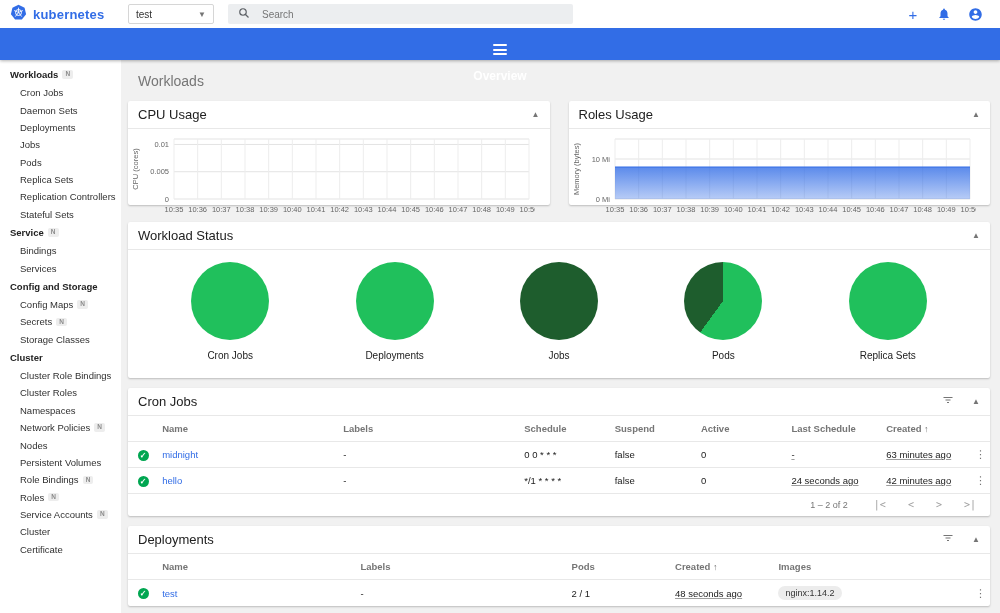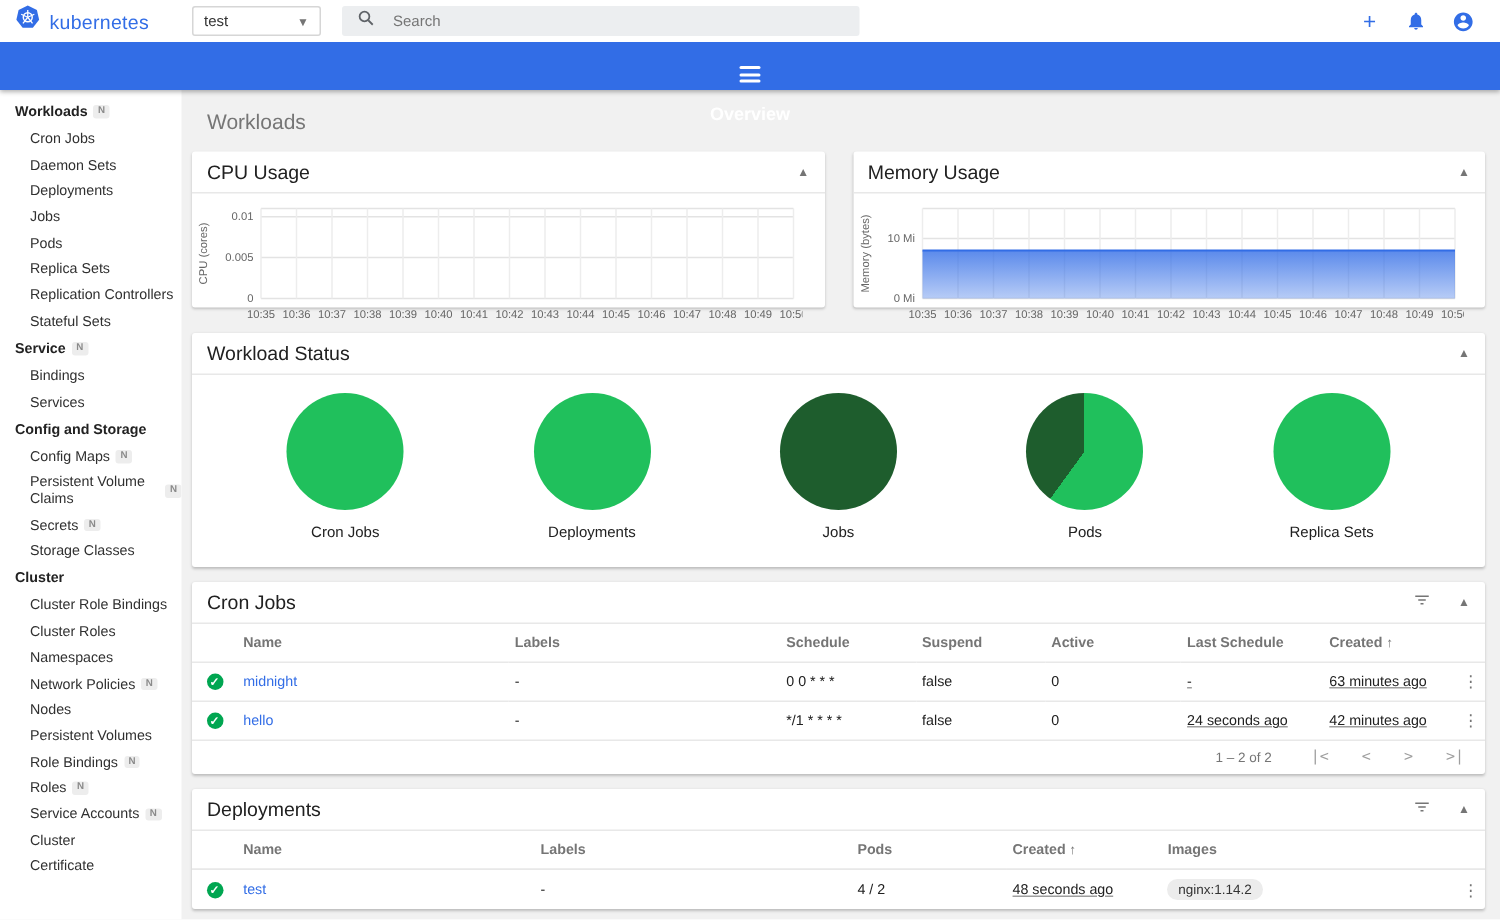--- a/index.html
+++ b/index.html
@@ -2,21 +2,21 @@
 <html><head>
 <meta charset="utf-8">
 <style>
   * { margin:0; padding:0; box-sizing:border-box; }
   html,body { font-family:"Liberation Sans", sans-serif; background:#fff; }
   #app { width:1000px; height:613px; position:relative; overflow:hidden; background:#f1f1f1; }
 
   
   .header { height:28px; background:#fff; display:flex; align-items:center; padding:0 10px; position:relative; z-index:3; }
   .brand { display:flex; align-items:center; gap:6px; width:118px; }
-  .brand-name { color:#326de6; font-weight:normal; font-size:13px; letter-spacing:.2px; }
+  .brand-name { color:#326de6; font-weight:bold; font-size:13px; letter-spacing:.2px; }
   .ns-select { width:86px; height:20px; border:1px solid #d6d6d6; border-radius:2px; background:#fff;
                display:flex; align-items:center; justify-content:space-between; padding:0 7px; font-size:10px; color:#333; cursor:pointer; }
   .ns-caret { color:#757575; font-size:8px; }
   .search-box { margin-left:14px; width:345px; height:20px; background:#eceef0; border-radius:2px;
                 display:flex; align-items:center; padding:0 10px; gap:12px; }
   .search-box input { border:none; background:transparent; outline:none; font-size:10px; color:#333; width:100%; }
   .search-box input::placeholder { color:#757575; }
   .header-actions { margin-left:auto; display:flex; align-items:center; gap:13px; padding-right:6px; }
   .icon-btn { background:none; border:none; cursor:pointer; color:#326de6; display:flex; align-items:center; justify-content:center; width:18px; height:18px; }
   .plus-glyph { font-size:15px; color:#326de6; line-height:1; }
@@ -179,24 +179,20 @@
           <span>Bindings</span>
         </div>
         <div class="nav-item">
           <span>Services</span>
         </div>
         <div class="nav-group-header">
           <span>Config and Storage</span>
         </div>
         <div class="nav-item">
           <span>Config Maps</span>
-          <span class="ns-badge">N</span>
-        </div>
-        <div class="nav-item">
-          <span>Persistent Volume Claims</span>
           <span class="ns-badge">N</span>
         </div>
         <div class="nav-item">
           <span>Secrets</span>
           <span class="ns-badge">N</span>
         </div>
         <div class="nav-item">
           <span>Storage Classes</span>
         </div>
         <div class="nav-group-header">
@@ -291,21 +287,21 @@
                 <line x1="375.3333333333333" y1="6" x2="375.3333333333333" y2="66" stroke="#ededed" stroke-width="1"></line>
                 <text x="375.3333333333333" y="79" text-anchor="middle" class="axis-text">10:49</text>
                 <line x1="399" y1="6" x2="399" y2="66" stroke="#ededed" stroke-width="1"></line>
                 <text x="399" y="79" text-anchor="middle" class="axis-text">10:50</text>
                 <text x="8" y="36" class="ylab" transform="rotate(-90 8 36)" text-anchor="middle">CPU (cores)</text>
               </svg>
             </div>
         </div>
         <div class="card chart-card">
           <div class="card-head">
-            <span class="card-title">Memory Usage</span>
+            <span class="card-title">Roles Usage</span>
             <button class="collapse-caret">▲</button>
           </div>
           <div class="chart-area">
               <svg id="memChart" width="405" height="84">
                 <line x1="44" y1="66" x2="399" y2="66" stroke="#e3e3e3" stroke-width="1"></line>
                 <text x="39" y="68.5" text-anchor="end" class="axis-text">0 Mi</text>
                 <line x1="44" y1="26.000000000000004" x2="399" y2="26.000000000000004" stroke="#e3e3e3" stroke-width="1"></line>
                 <text x="39" y="28.500000000000004" text-anchor="end" class="axis-text">10 Mi</text>
                 <line x1="44" y1="6" x2="399" y2="6" stroke="#e3e3e3" stroke-width="1"></line>
                 <line x1="44" y1="6" x2="44" y2="66" stroke="#ededed" stroke-width="1"></line>
@@ -487,21 +483,21 @@
                 <th>Created<span class="sort-arrow"> ↑</span></th>
                 <th>Images</th>
                 <th></th>
               </tr>
             </thead>
             <tbody>
               <tr>
                 <td style="text-align: center;"><span class="status-ok">✓</span></td>
                 <td><a class="res-link">test</a></td>
                 <td><span>-</span></td>
-                <td><span>4 / 2</span></td>
+                <td><span>2 / 1</span></td>
                 <td><span class="underlined">48 seconds ago</span></td>
                 <td><span class="chip">nginx:1.14.2</span></td>
                 <td style="text-align: right;"><button class="kebab">⋮</button></td>
               </tr>
             </tbody>
           </table>
       </div>
     </div>
   </div>
 </div>

